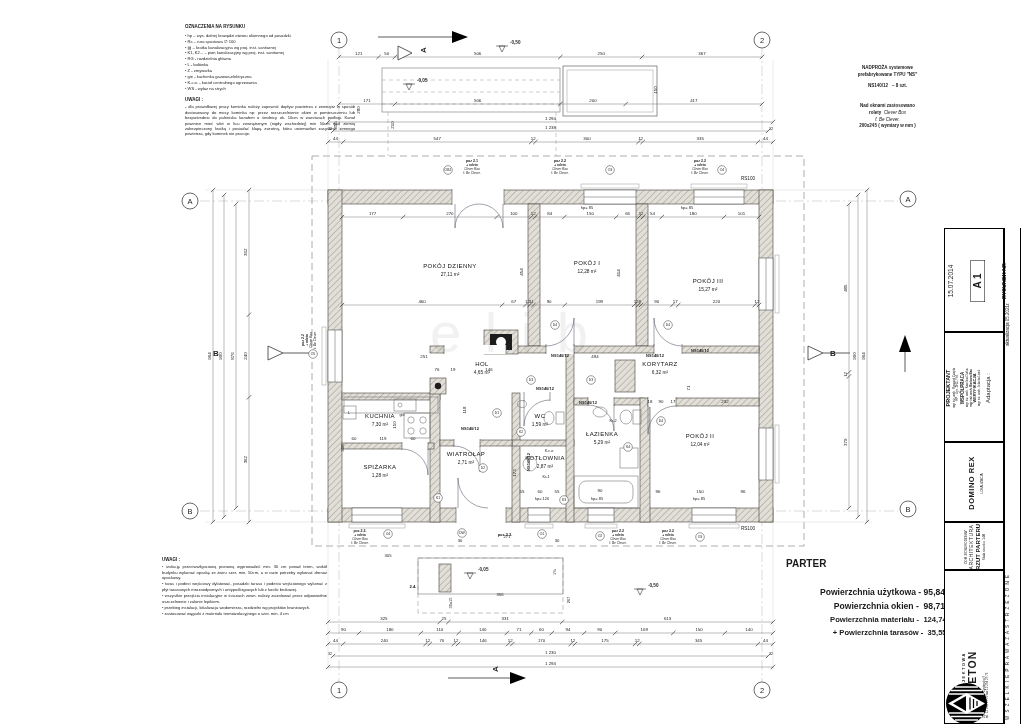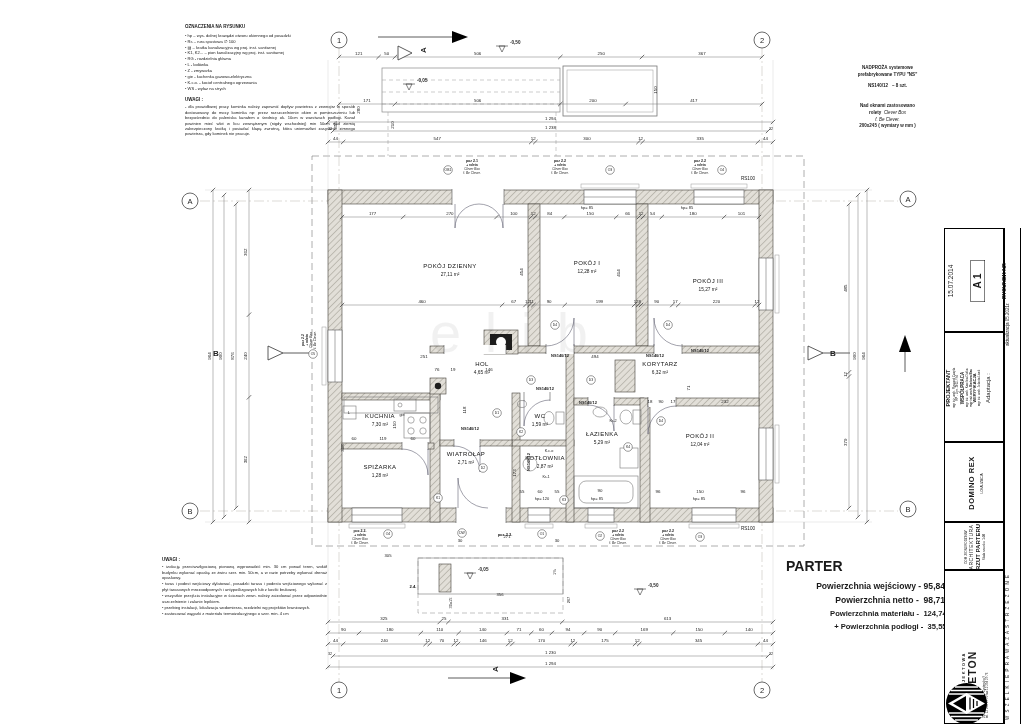--- a/index.html
+++ b/index.html
@@ -19,21 +19,21 @@
   .notes{left:800px;top:64px;width:175px;text-align:center;}
   .notes .sc{font-size:9px;line-height:1.5;}
   .nb{font-weight:bold;}
   .ni{font-style:italic;}
   .nrow{margin-top:10px;}
   
   .uwagi2{left:162px;top:556px;width:165px;}
   .uwagi2 .sc{font-size:8.2px;line-height:1.35;text-align:justify;}
   
   .parter{left:786px;top:558px;width:172px;}
-  .parter .title{font-weight:bold;font-size:14px;margin-bottom:7px;}
+  .parter .title{font-weight:bold;font-size:10px;margin-bottom:18px;}
   .parter .row{font-weight:bold;text-align:right;margin-bottom:4px;}
   .r0,.r1{font-size:8.6px;}
   .r2,.r3{font-size:7.6px;}
   
   .tb{position:absolute;left:944px;width:60px;border:0.8px solid #000;box-sizing:border-box;background:#fff;}
   .rot{transform:rotate(-90deg) translateX(-100%);transform-origin:0 0;}
   .tbc{display:flex;flex-direction:column;align-items:center;}
   .strip{position:absolute;left:1004px;width:17px;border-left:0.8px solid #000;border-right:0.8px solid #000;box-sizing:border-box;}
   .a1box{border:1px solid #000;padding:2px 26px;font-size:20px;font-weight:bold;margin:4px 0;}
   .tiny{font-size:6px;}
@@ -647,27 +647,27 @@
       <div class="leg-item">• taras i podest wejściowy dylatować, posadzki tarasu i podestu wejściowego wykonać z płyt tarasowych mrozoodpornych i antypoślizgowych lub z kostki brukowej.</div>
       <div class="leg-item">• wszystkie przejścia instalacyjne w ścianach zewn. należy zaizolować przez odpowiednie uszczelnienie i zalanie lepikiem.</div>
       <div class="leg-item">• przebieg instalacji, lokalizacja wodomierza, rozdzielni wg projektów branżowych.</div>
       <div class="leg-item">• zastosować węgarki z materiału termoizolacyjnego o szer. min. 4 cm</div>
     </div>
   </div>
 
   <div class="blk parter">
     <div class="title">PARTER</div>
     <div class="row r0">
-      <span>Powierzchnia  wejściowy -</span> <span>95,84 m²</span></div>
+      <span>Powierzchnia  użytkowa -</span> <span>95,84 m²</span></div>
     <div class="row r1">
-      <span>Powierzchnia  netto -</span>&nbsp; <span>98,71 m²</span></div>
+      <span>Powierzchnia  okien -</span>&nbsp; <span>98,71 m²</span></div>
     <div class="row r2">
       <span>Powierzchnia materiału -</span>&nbsp; <span>124,74 m²</span></div>
     <div class="row r3">
-      <span>+ Powierzchnia podłogi -</span>&nbsp; <span>35,55 m²</span></div>
+      <span>+ Powierzchnia tarasów -</span>&nbsp; <span>35,55 m²</span></div>
   </div>
 
   <div class="tb" style="top:228px;height:104px">
     <div class="rot" style="width:104px;height:60px">
       <div class="sc tbc" style="width:208px;height:120px;justify-content:space-between;padding:4px 0">
         <div class="tb-label" style="font-size:13px">15.07.2014</div>
         <div class="a1box">A 1</div>
         <div class="tb-label" style="font-size:11px;font-weight:bold">RYSUNEK NR</div>
       </div>
     </div>

